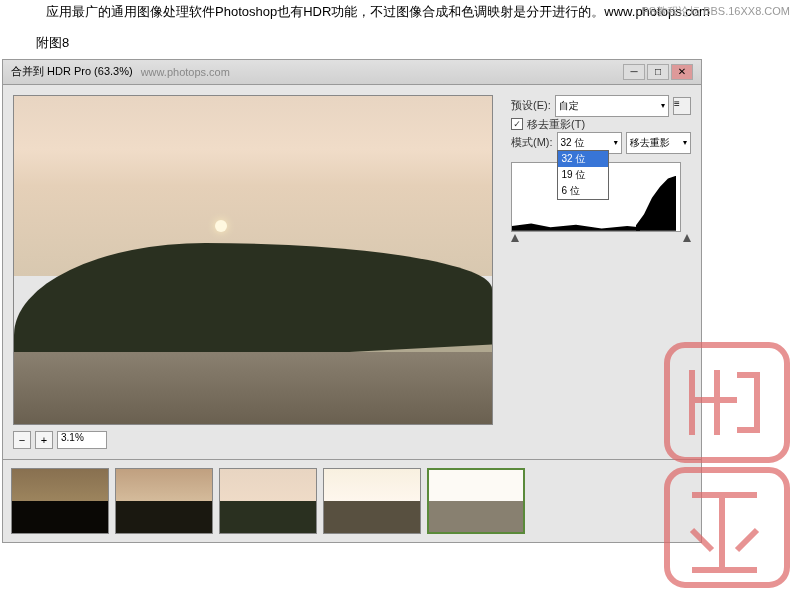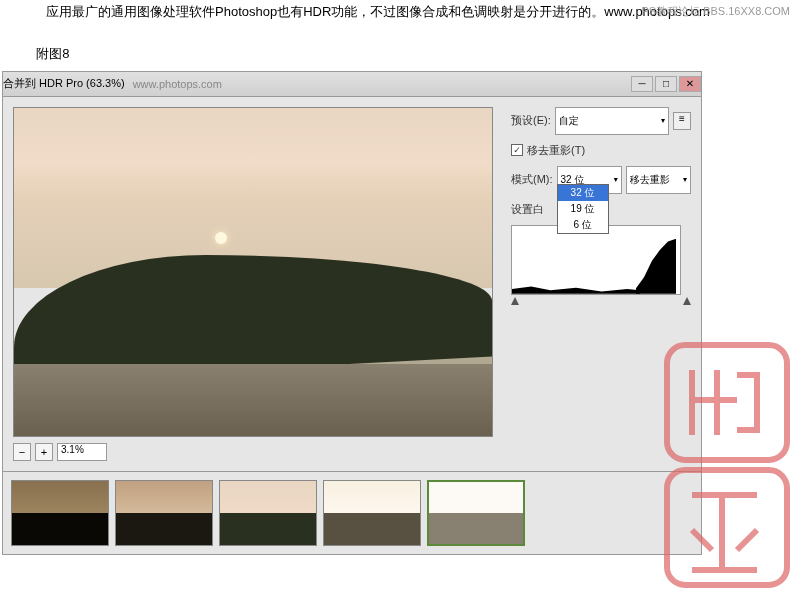--- a/index.html
+++ b/index.html
@@ -1,46 +1,46 @@
 <!DOCTYPE html>
 <html><head>
   <meta charset="utf-8">
   <style>
     * { margin: 0; padding: 0; box-sizing: border-box; }
     body { font-family: Arial, "Microsoft YaHei", sans-serif; font-size: 13px; background: #fff; }
     .article-text { padding: 0 20px; line-height: 1.8; }
     .paragraph { text-indent: 2em; margin-bottom: 4px; }
-    .caption { margin: 20px 0 4px 16px; font-family: Liberation Mono, monospace; }
+    .caption { margin: 8px 0 4px 16px; }
     .top-right-watermark { position: absolute; top: 4px; right: 8px; color: #999; font-size: 11px; }
     
     .dialog-wrapper { margin: 0 0 0 2px; width: 700px; }
-    .dialog-titlebar { background: linear-gradient(#e0e0e0,#d0d0d0); border: 1px solid #999; border-bottom: none; padding: 4px 0; display: flex; align-items: center; font-size: 11px; }
+    .dialog-titlebar { background: linear-gradient(#e0e0e0,#d0d0d0); border: 1px solid #999; border-bottom: none; padding: 4px 8px; display: flex; align-items: center; font-size: 11px; }
     .title-watermark { margin-left: 8px; color: #888; }
     .win-btns { margin-left: auto; display: flex; gap: 2px; }
     .win-btn { width: 22px; height: 16px; background: #ddd; border: 1px solid #aaa; font-size: 10px; display: flex; align-items: center; justify-content: center; }
     .win-btn.close { background: #d99; }
     
     .dialog-body { background: #e6e6e6; border: 1px solid #999; padding: 10px; display: flex; gap: 10px; }
     .left-panel { flex: 1; }
     .preview { width: 480px; height: 330px; border: 1px solid #888; position: relative; overflow: hidden; }
     .sky { position: absolute; top: 0; left: 0; right: 0; height: 55%; background: linear-gradient(#e8d5c2,#f0dcc8 30%,#e5d0b8 50%,#d8c8b0); }
     .hill { position: absolute; bottom: 20%; left: 0; right: 0; height: 35%; background: #2a3020; border-radius: 40% 60% 0 0 / 80% 40% 0 0; }
     .building { position: absolute; right: 15%; bottom: 30%; width: 60px; height: 50px; background: #c0baa8; }
     .sun { position: absolute; left: 42%; top: 38%; width: 12px; height: 12px; background: #fff8e0; border-radius: 50%; box-shadow: 0 0 8px #fff0c0; }
     .water { position: absolute; bottom: 0; left: 0; right: 0; height: 22%; background: linear-gradient(#8a8070,#6a6050); }
     .path { position: absolute; bottom: 18%; left: 0; right: 0; height: 8px; background: #b0a890; transform: skewY(-3deg); }
     
     .zoom-bar { margin-top: 6px; display: flex; align-items: center; gap: 4px; }
     .zoom-btn { width: 18px; height: 18px; background: #f5f5f5; border: 1px solid #999; font-size: 11px; display: flex; align-items: center; justify-content: center; }
     .zoom-input { width: 50px; height: 18px; border: 1px solid #999; font-size: 10px; padding: 0 3px; background: #fff; }
     
     .right-panel { width: 180px; }
-    .row { display: flex; align-items: center; gap: 4px; margin-bottom: 8px; font-size: 11px; text-align: center; }
+    .row { display: flex; align-items: center; gap: 4px; margin-bottom: 0; font-size: 11px; }
     .label { color: #333; }
-    .select-box { flex: 1; height: 28px; border: 1px solid #999; background: #fff; font-size: 10px; padding: 0 3px; display: flex; align-items: center; position: relative; }
+    .select-box { flex: 1; height: 22px; border: 1px solid #999; background: #fff; font-size: 10px; padding: 0 3px; display: flex; align-items: center; position: relative; }
     .select-arrow { margin-left: auto; font-size: 8px; }
     .mode-select { width: 50px; position: relative; }
     .dropdown-open { position: absolute; top: 17px; left: -1px; width: 52px; background: #fff; border: 1px solid #666; font-size: 10px; z-index: 10; }
     .dropdown-open div { padding: 1px 4px; }
     .dropdown-open .sel { background: #3875d7; color: #fff; }
     .icon-btn { width: 18px; height: 18px; border: 1px solid #999; background: #f0f0f0; font-size: 10px; }
     .checkbox { width: 12px; height: 12px; border: 1px solid #666; background: #fff; display: inline-flex; align-items: center; justify-content: center; font-size: 9px; color: #333; }
     
     .histogram { width: 170px; height: 70px; border: 1px solid #999; background: #fff; position: relative; margin-top: 8px; }
     .histo-shape { position: absolute; bottom: 0; right: 4px; width: 40px; height: 55px; background: #000; clip-path: polygon(0 90%, 20% 70%, 40% 40%, 60% 20%, 80% 5%, 100% 0, 100% 100%, 0 100%); }
@@ -124,23 +124,20 @@
             <div class="sel">32 位</div>
             <div>19 位</div>
             <div>6 位</div>
           </div>
         </div>
         <div class="select-box" style="width:60px">
           <span>移去重影</span>
             <span class="select-arrow">▾</span>
         </div>
       </div>
-      <div class="row">
-        <span class="label">设置白</span>
-      </div>
       <div class="histogram">
         <div class="histo-low"></div>
         <div class="histo-shape"></div>
       </div>
       <div class="histo-markers">
         <div class="marker"></div>
         <div class="marker"></div>
       </div>
     </div>
   </div>

